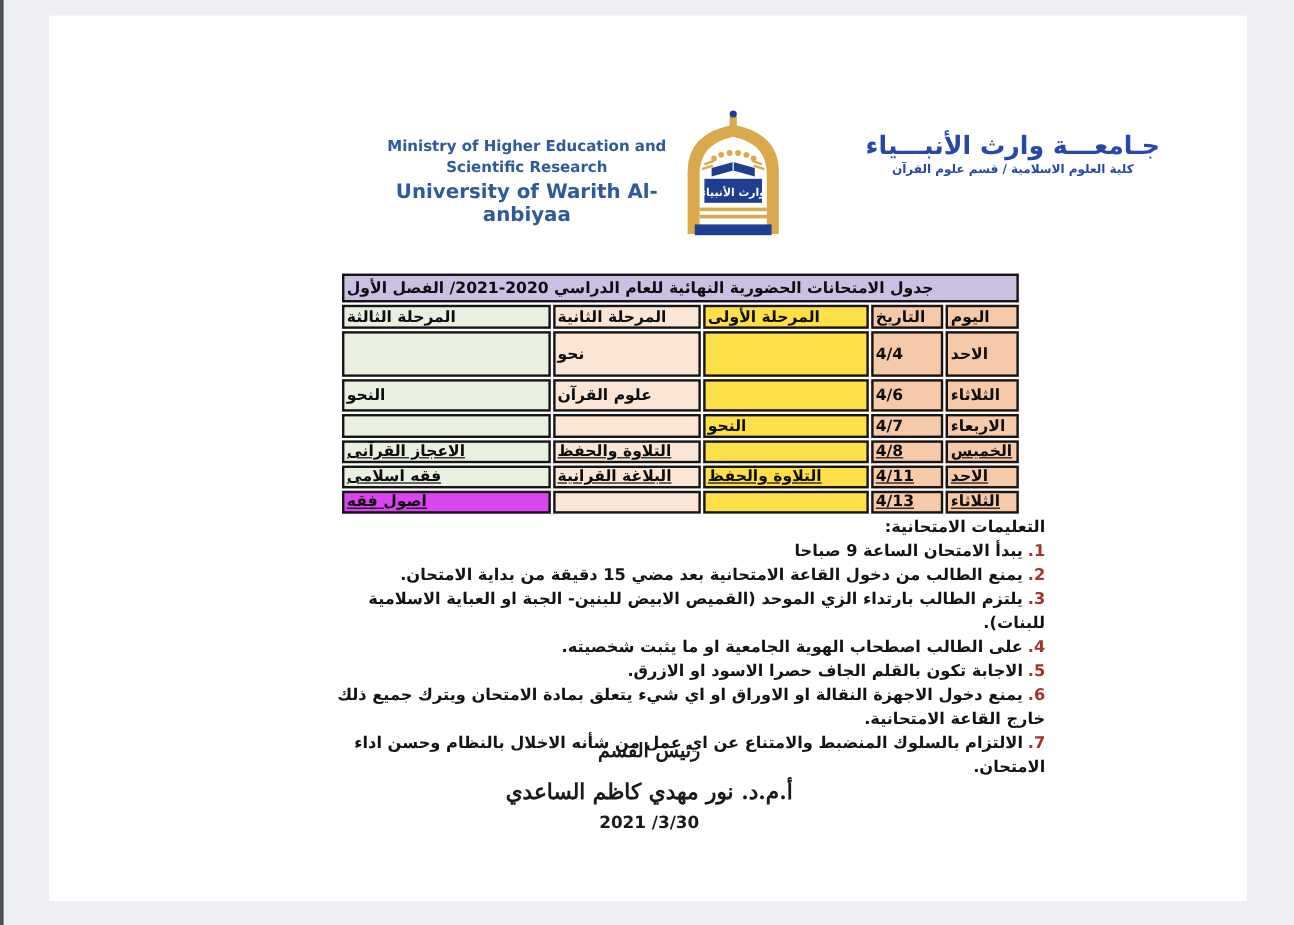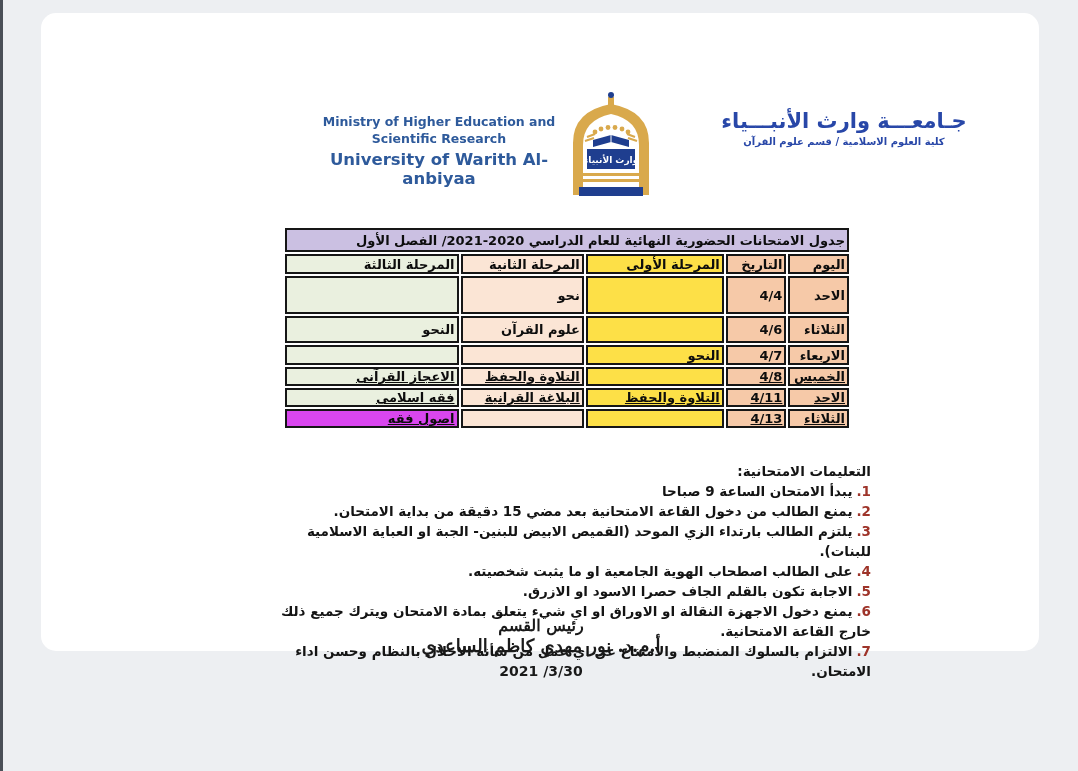--- a/index.html
+++ b/index.html
@@ -1,64 +1,64 @@
 <!DOCTYPE html>
 <html lang="ar"><head>
 <meta charset="utf-8">
 <style>
   * { margin:0; padding:0; box-sizing:border-box; }
   body { font-family:"DejaVu Sans", sans-serif; }
 
   .screen { position:relative; width:1078px; height:771px; background:#edeff2; overflow:hidden; }
   .edge-line { position:absolute; left:0; top:0; width:3px; height:771px; background:#4a4f57; }
-  .page { position:absolute; left:41px; top:13px; width:998px; height:638px; background:#ffffff;border-radius:15px; }
+  .page { position:absolute; left:41px; top:13px; width:998px; height:738px; background:#ffffff; }
 
   
   .header-en { position:absolute; left:268px; top:100px; width:260px; text-align:center;
                color:#2e5a9b; font-weight:bold; }
   .header-en .l12 { font-size:12.5px; line-height:17px; }
   .header-en .l3  { font-size:16.5px; margin-top:3px; }
 
   .logo { position:absolute; left:520px; top:78px; width:100px; height:112px; }
 
   .header-ar { position:absolute; left:638px; top:92px; width:330px; text-align:center;
                color:#2847a8; direction:rtl; font-weight:bold; }
   .header-ar .a1 { font-size:12.5px; }
   .header-ar .a2 { font-size:21px; margin:4px 0 3px 0; }
   .header-ar .a3 { font-size:10px; }
 
   
   table.exam { position:absolute; left:242px; top:213px; width:568px;
                border-collapse:separate; border-spacing:2px; direction:rtl;
                table-layout:fixed; }
-  table.exam td { border:2px solid #161616; font-weight:bold; text-align:right;
+  table.exam td { border:2px solid #161616; font-weight:bold; text-align:left;
                   vertical-align:middle; font-size:13px; padding:0 2px; color:#0d0d0d; }
   .title-cell { background:#cbc0e2; font-size:14.5px; height:24px; }
   .hdr  { height:20px; }
   .h-day,.h-date,.c-day,.c-date { background:#f6c9a8; }
   .h-s1,.c-s1 { background:#fde047; }
   .h-s2,.c-s2 { background:#fbe5d5; }
   .h-s3,.c-s3 { background:#eaf0df; }
   .c-s3.dark  { background:#d946ef; }
   .r1 td { height:38px; }
   .r2 td { height:27px; }
   .r3 td { height:20px; }
   .r4 td, .r5 td, .r6 td { height:18px;text-decoration:underline; }
 
   
   .instructions { position:absolute; right:168px; top:416px; width:614px;
                   direction:rtl; text-align:right; font-weight:bold;
-                  font-size:13.5px; line-height:20px; color:#141414;margin-top:32px; }
+                  font-size:13.5px; line-height:20px; color:#141414; }
   .inst-num { color:#9e342a; margin-left:4px; }
 
   
   .signature { position:absolute; left:320px; top:603px; width:360px;
                text-align:center; direction:rtl; color:#1a1a1a; }
   .sig-title { font-family:"DejaVu Serif", serif; font-size:16px; font-weight:bold; }
-  .sig-name  { font-family:"DejaVu Serif", serif; font-size:18px; font-weight:bold; }
+  .sig-name  { font-family:"DejaVu Serif", serif; font-size:18px; font-weight:bold; margin-top:14px; }
   .sig-date  { direction:ltr; font-size:14px; font-weight:bold; margin-top:7px; }
 </style>
 </head>
 <body>
 
 <div class="screen">
   <div class="edge-line"></div>
 
   <div class="page">
 

